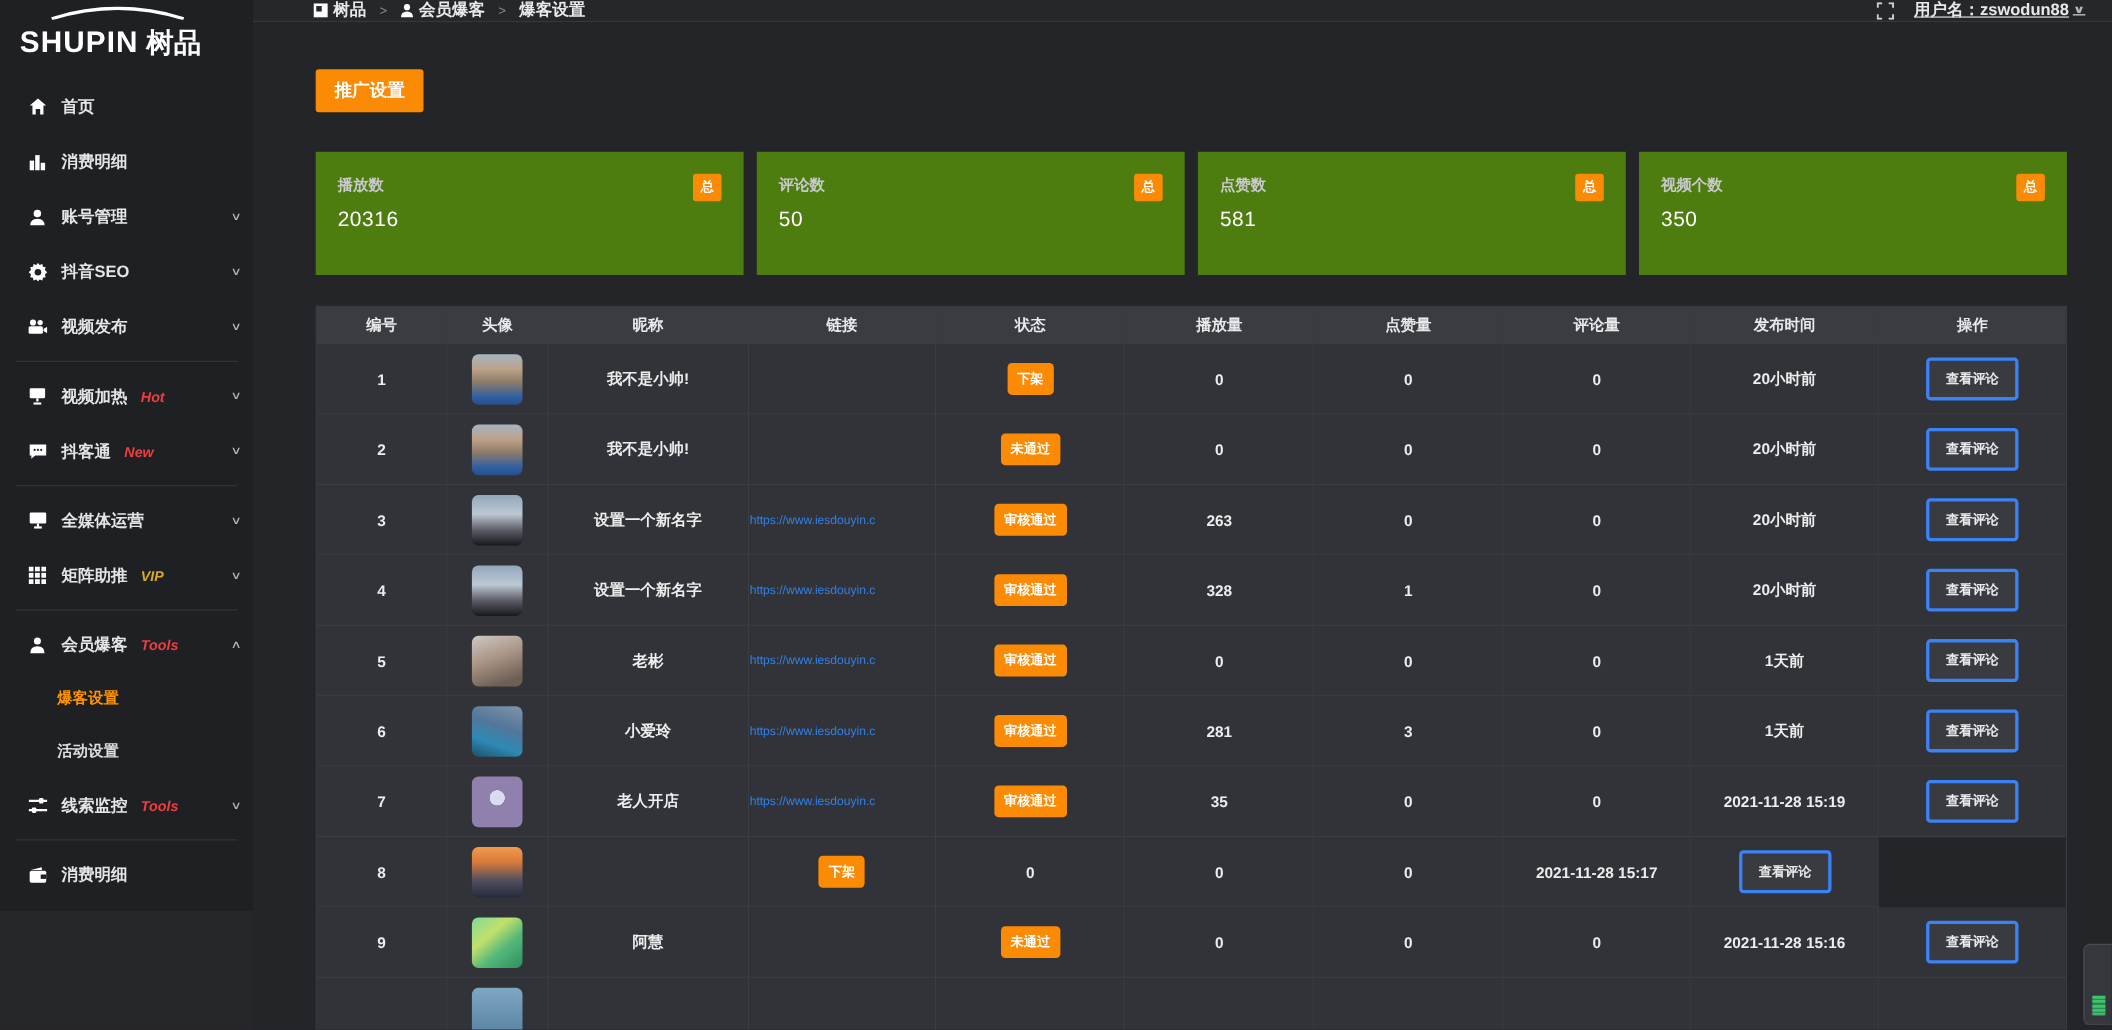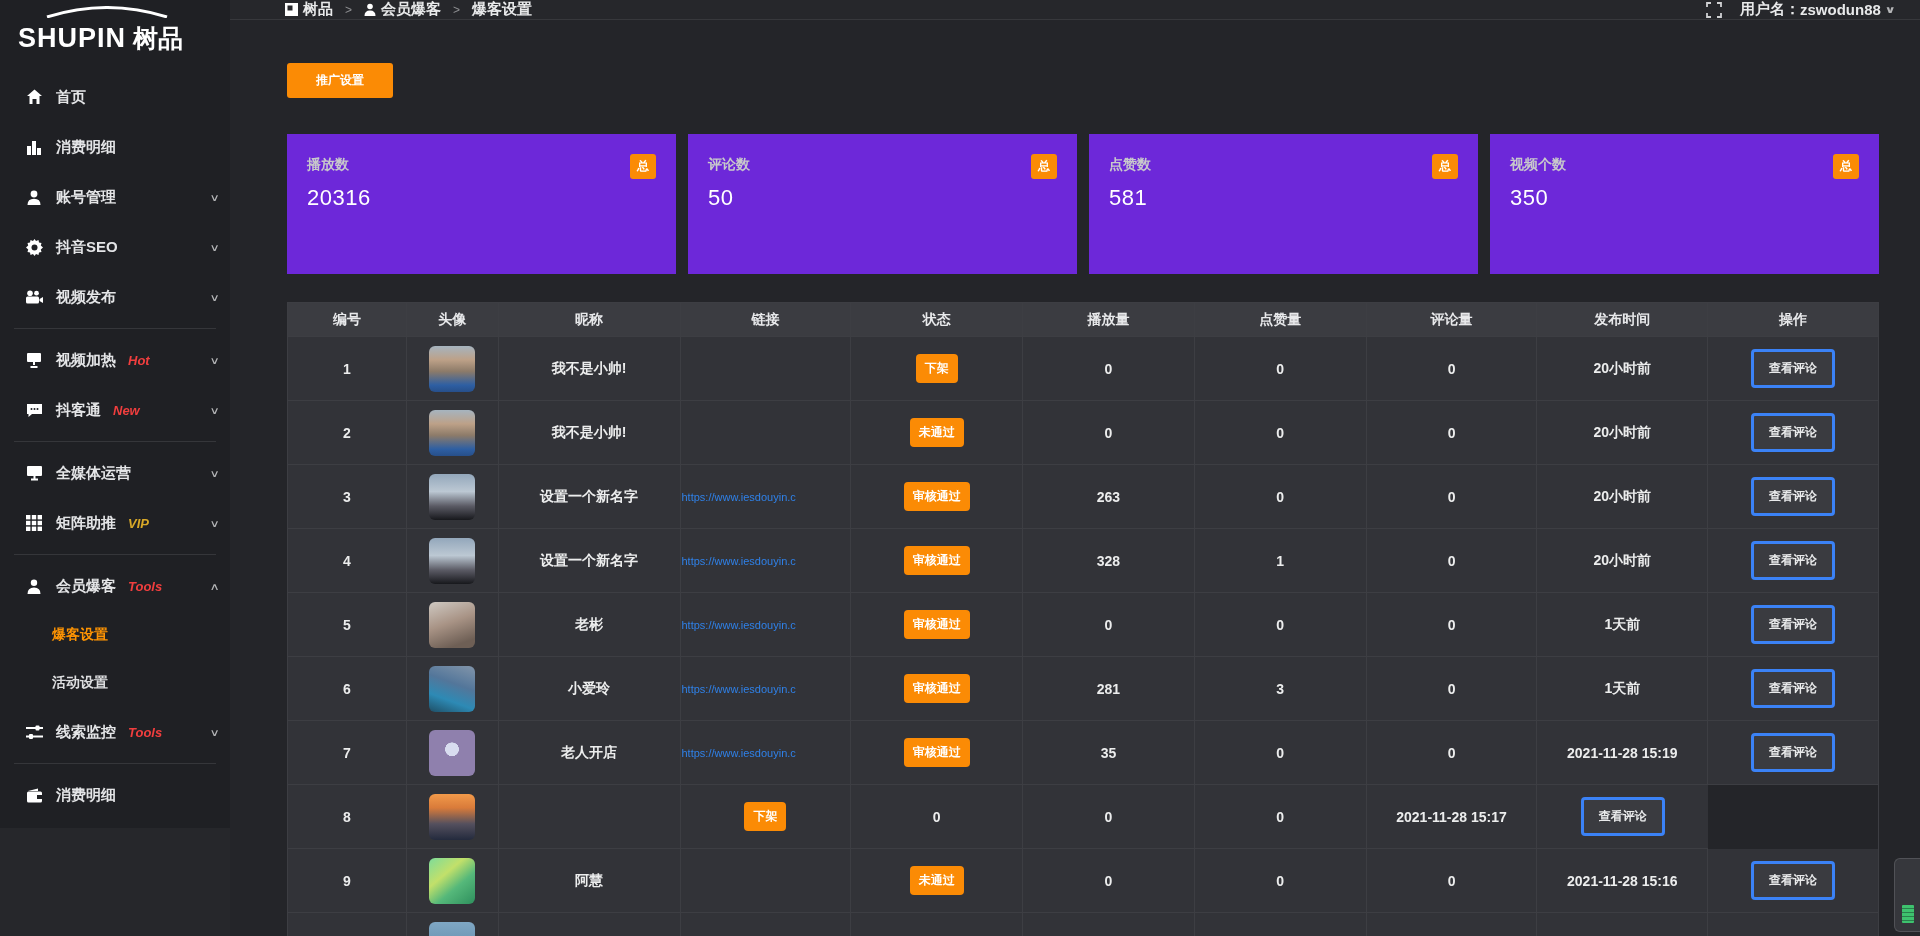--- a/index.html
+++ b/index.html
@@ -26,35 +26,35 @@
   .submenu-item { height:48px; display:flex; align-items:center; padding-left:52px; font-size:14px; font-weight:700; color:#dcdddf; cursor:pointer; }
   .submenu-item.active { color:#fd9303; }
   svg.icn { display:block; }
   
   .main { flex:1; display:flex; flex-direction:column; background:#242529; }
   .topbar { height:57px; background:#26272b; border-bottom:1px solid #37383c; display:flex; align-items:center; padding:0 26px 0 55px; }
   .crumbs { display:flex; align-items:center; font-size:15px; font-weight:700; color:#e8e9ea; }
   .crumbs .cic { margin-right:5px; display:flex; align-items:center; }
   .crumb { display:flex; align-items:center; cursor:pointer; }
   .crumb-sep { color:#8e8f92; font-size:12px; margin:0 12px; font-weight:400; }
-  .top-right { margin-left:auto; display:flex; align-items:center; gap:18px; }
+  .top-right { margin-left:auto; display:flex; align-items:center; gap:18px;text-decoration:underline; }
   .fs-icon { cursor:pointer; display:flex; }
   .user-box { font-size:15px; font-weight:700; color:#e8e9ea; cursor:pointer; display:flex; align-items:center; }
   .user-box .chev { margin-left:5px; font-size:10px; }
   
   .content { padding:0 41px 0 57px; }
   .promo-btn { margin-top:43px; display:inline-block; background:#fb8b05; color:#fff; border:none;
-    font-size:12px; font-weight:700; padding:9px 29px; border-radius:3px; cursor:pointer;
+    font-size:16px; font-weight:700; padding:9px 17px; border-radius:3px; cursor:pointer;
     font-family:inherit; }
   .cards { display:flex; gap:12px; margin-top:36px; }
-  .card { flex:1; height:140px; background:#6d28d9; padding:20px 20px; }
+  .card { flex:1; height:112px; background:#4d7c0f; padding:20px 20px; }
   .card-top { display:flex; align-items:flex-start; justify-content:space-between; }
   .card-label { font-size:14px; color:#c8c9cb; font-weight:700; padding-top:2px; }
   .card-badge { background:#fb8b05; color:#fff; font-size:12px; font-weight:700; padding:4px 7px; border-radius:3px; }
-  .card-value { font-size:22px; color:#ffffff; font-weight:400; margin-top:6px; letter-spacing:0.5px; }
+  .card-value { font-size:19px; color:#ffffff; font-weight:400; margin-top:6px; letter-spacing:0.5px; }
   
   .grid-table { margin-top:28px; border:1px solid #3d3e43; border-bottom:none; }
   .g-row { display:grid; grid-template-columns:119fr 92fr 182fr 171fr 172fr 172fr 172fr 171fr 171fr 170fr; }
   .g-cell { border-right:1px solid #3d3e43; border-bottom:1px solid #3d3e43;
     display:flex; align-items:center; justify-content:center; overflow:hidden; }
   .g-cell:last-child { border-right:none; }
   .g-head .g-cell { height:34px; background:#3b3c41; font-size:14px; font-weight:700; color:#e8e9eb; }
   .g-body .g-cell { height:64px; background:#323338; font-size:14px; font-weight:700; color:#eceded; }
   .cell-link { justify-content:flex-start; padding:0 1px; }
   .link-text { color:#2f81e8; font-size:11px; font-weight:400; white-space:nowrap; cursor:pointer; }

